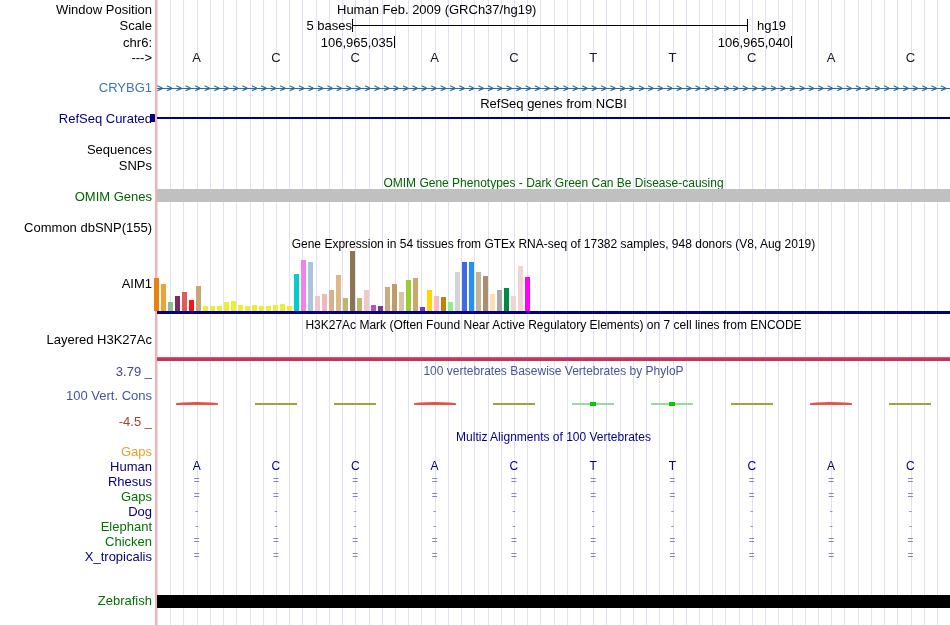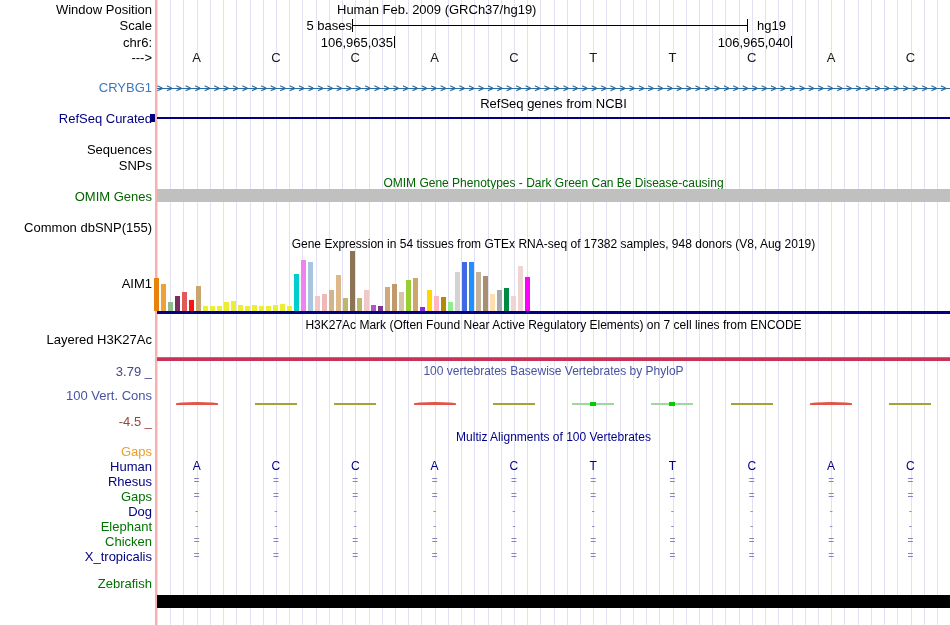--- a/index.html
+++ b/index.html
@@ -231,18 +231,18 @@
       <span class="mz" style="left: 196.65px; top: 551px; color: rgb(133, 133, 187);">=</span>
       <span class="mz" style="left: 275.95px; top: 551px; color: rgb(133, 133, 187);">=</span>
       <span class="mz" style="left: 355.25px; top: 551px; color: rgb(133, 133, 187);">=</span>
       <span class="mz" style="left: 434.55px; top: 551px; color: rgb(133, 133, 187);">=</span>
       <span class="mz" style="left: 513.85px; top: 551px; color: rgb(133, 133, 187);">=</span>
       <span class="mz" style="left: 593.15px; top: 551px; color: rgb(133, 133, 187);">=</span>
       <span class="mz" style="left: 672.45px; top: 551px; color: rgb(133, 133, 187);">=</span>
       <span class="mz" style="left: 751.75px; top: 551px; color: rgb(133, 133, 187);">=</span>
       <span class="mz" style="left: 831.05px; top: 551px; color: rgb(133, 133, 187);">=</span>
       <span class="mz" style="left: 910.35px; top: 551px; color: rgb(133, 133, 187);">=</span>
-      <div class="lbl" style="top: 577px; color: rgb(0, 114, 0); text-align: center;">Zebrafish</div>
+      <div class="lbl" style="top: 594px; color: rgb(0, 114, 0); text-align: center;">Zebrafish</div>
     </div>
 
   <div class="lbl" style="top:624px">RepeatMasker</div>
   <div class="abs" style="left:157px;top:595px;width:793px;height:13px;background:#000"></div>
 </div>
 
 </body></html>

